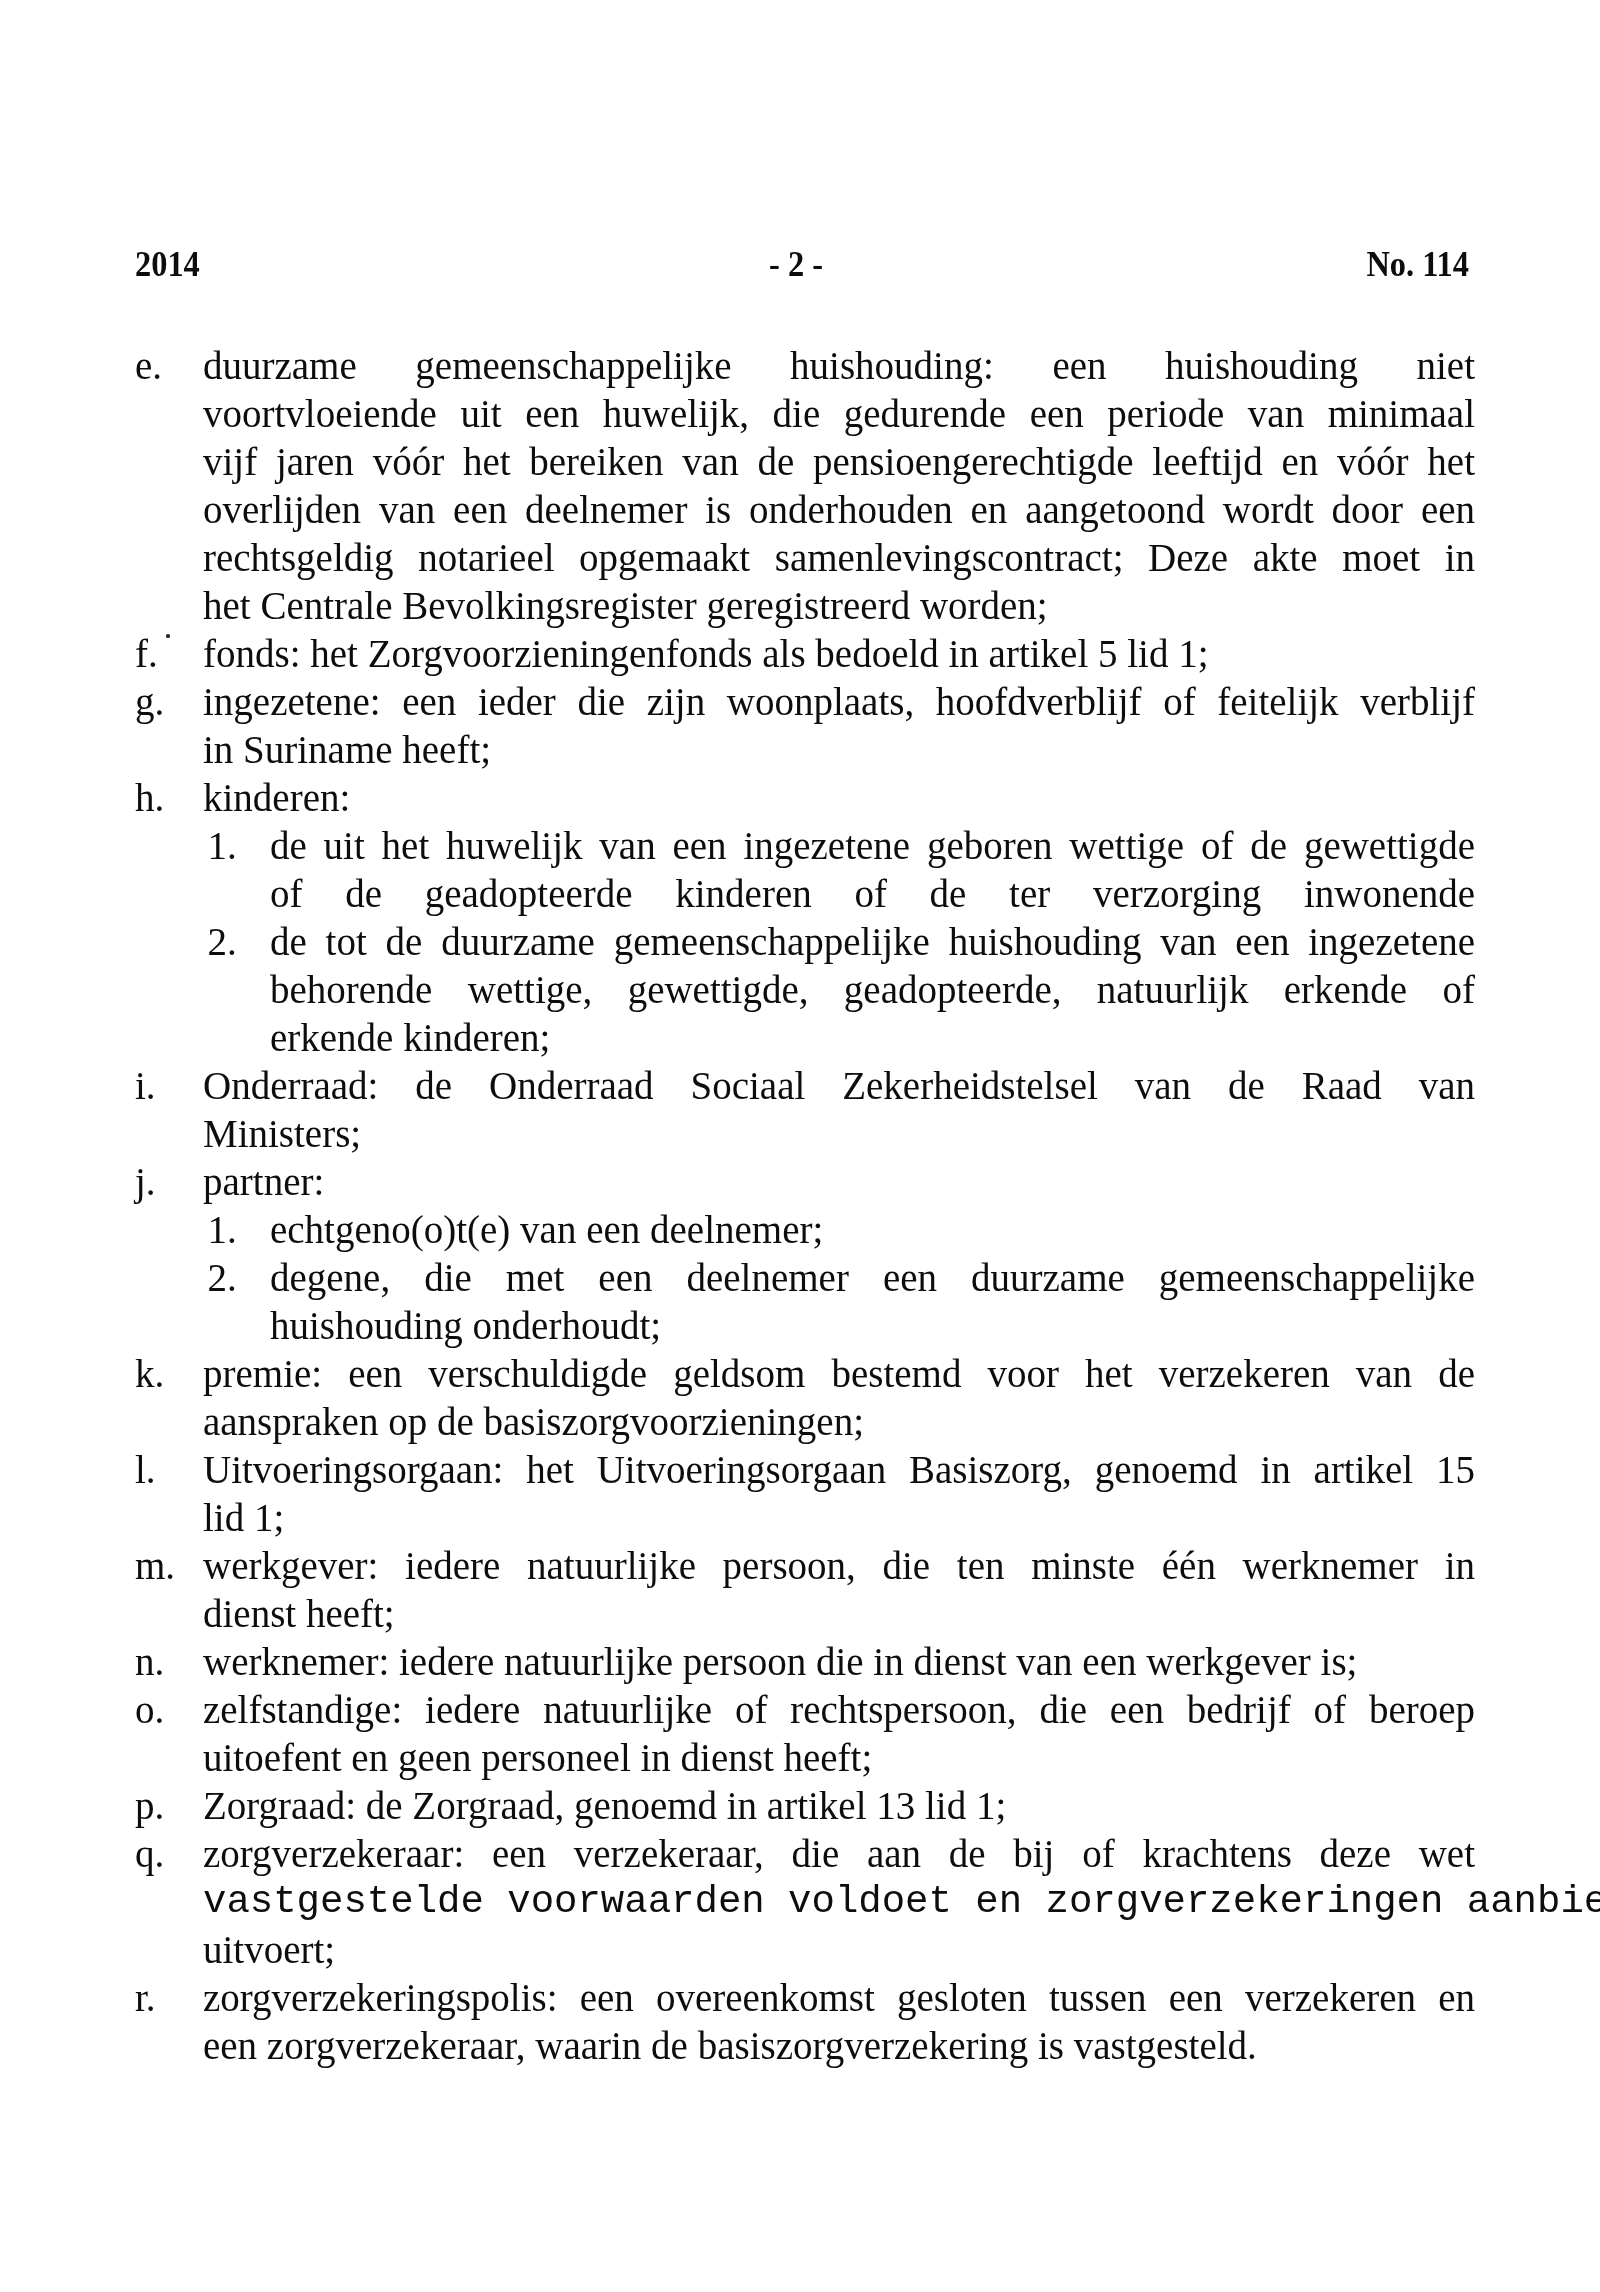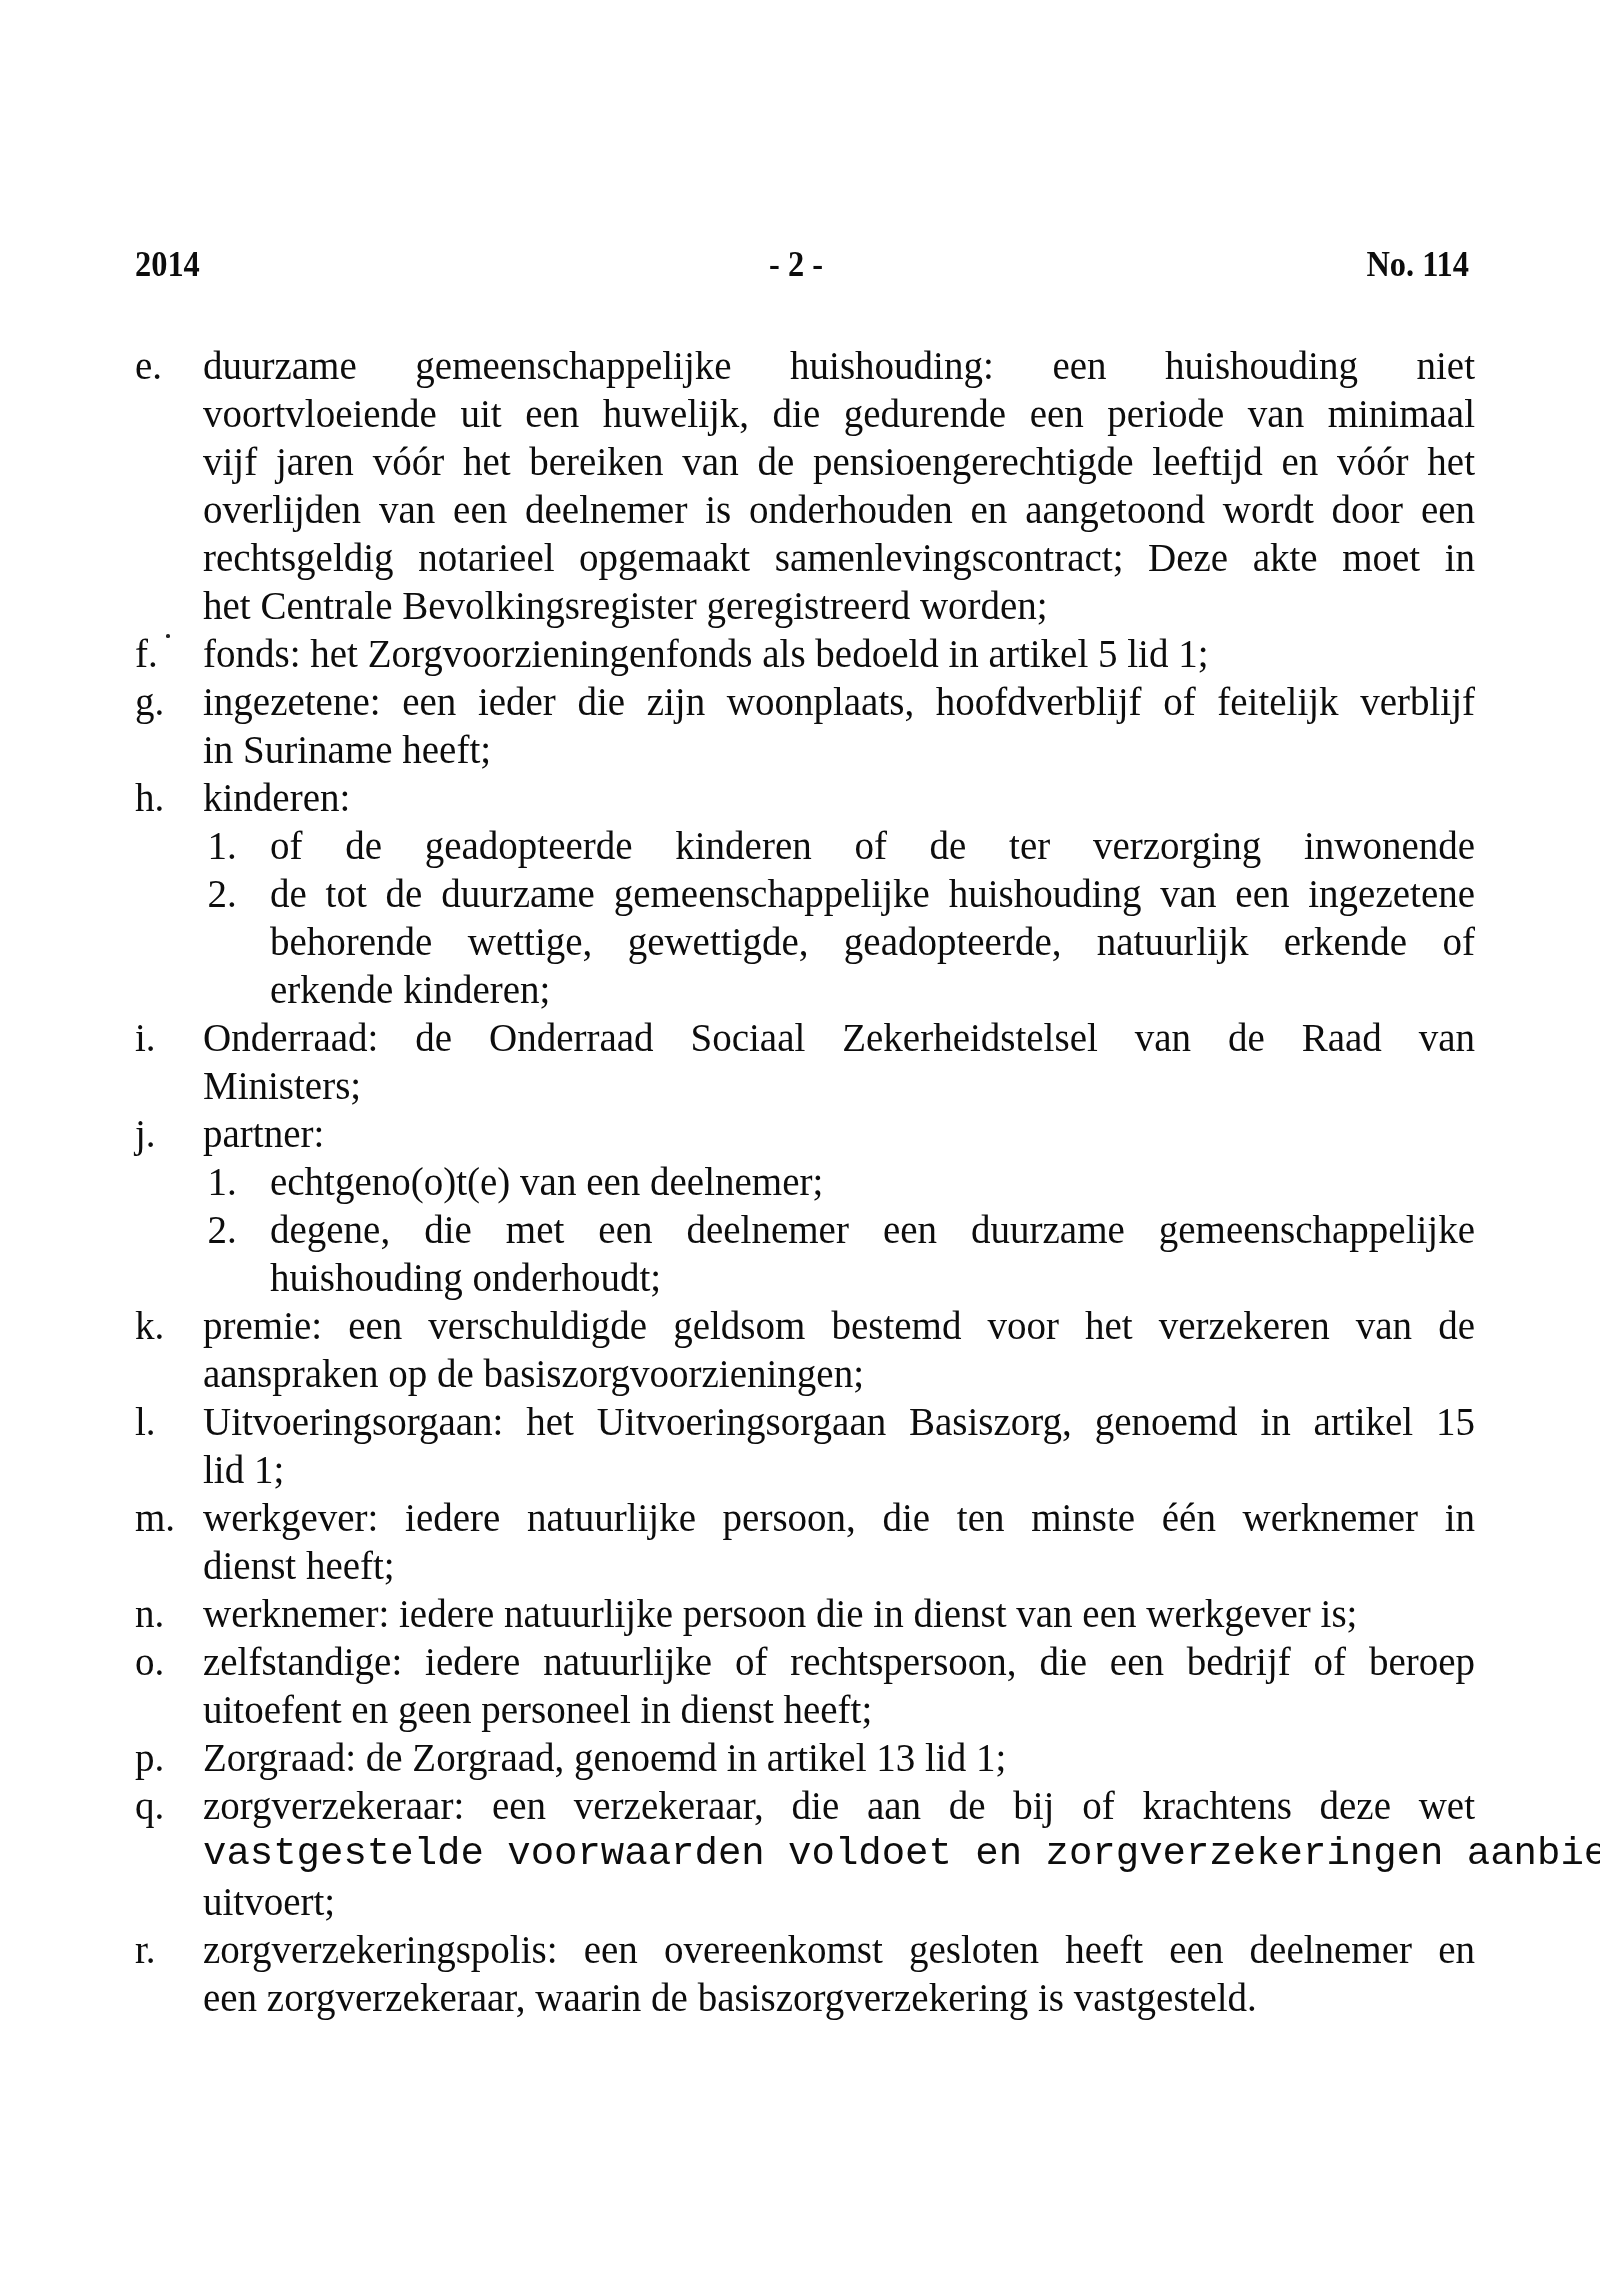--- a/index.html
+++ b/index.html
@@ -60,20 +60,21 @@
       </div>
     </div>
     <div class="item">
       <span class="item-label">h.</span>
       <div class="item-body">
         <span class="line last" style="white-space: nowrap;">kinderen:</span>
       </div>
       <div class="sub item-body">
         <span class="sub-label">1.</span>
         <div class="sub-body">
+          <span class="line" style="white-space: nowrap;">de uit het huwelijk van een ingezetene geboren wettige of de gewettigde</span>
           <span class="line" style="white-space: nowrap;">of de geadopteerde kinderen of de ter verzorging inwonende</span>
         </div>
       </div>
       <div class="sub item-body">
         <span class="sub-label">2.</span>
         <div class="sub-body">
           <span class="line" style="white-space: nowrap;">de tot de duurzame gemeenschappelijke huishouding van een ingezetene</span>
           <span class="line" style="white-space: nowrap;">behorende wettige, gewettigde, geadopteerde, natuurlijk erkende of</span>
           <span class="line last" style="white-space: nowrap;">erkende kinderen;</span>
         </div>
@@ -149,20 +150,20 @@
       <span class="item-label">q.</span>
       <div class="item-body">
         <span class="line" style="white-space: nowrap;">zorgverzekeraar: een verzekeraar, die aan de bij of krachtens deze wet</span>
         <span class="line" style="white-space: nowrap; font-family: Liberation Mono, monospace;">vastgestelde voorwaarden voldoet en zorgverzekeringen aanbiedt en</span>
         <span class="line last" style="white-space: nowrap;">uitvoert;</span>
       </div>
     </div>
     <div class="item">
       <span class="item-label">r.</span>
       <div class="item-body">
-        <span class="line" style="white-space: nowrap;">zorgverzekeringspolis: een overeenkomst gesloten heeft een deelnemer en</span>
+        <span class="line" style="white-space: nowrap;">zorgverzekeringspolis: een overeenkomst gesloten tussen een verzekeren en</span>
         <span class="line last" style="white-space: nowrap;">een zorgverzekeraar, waarin de basiszorgverzekering is vastgesteld.</span>
       </div>
     </div>
   </div>
 
 <div class="speck" style="left:166px; top:634px;"></div>
 
 
 </body></html>

